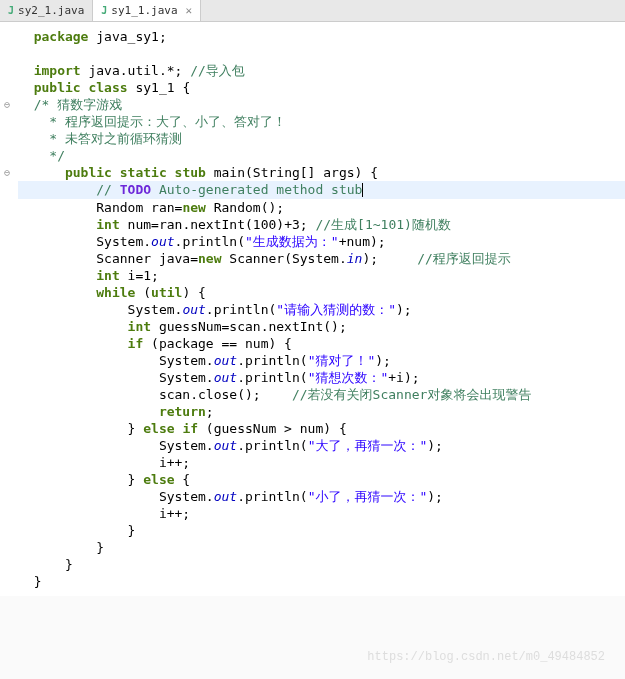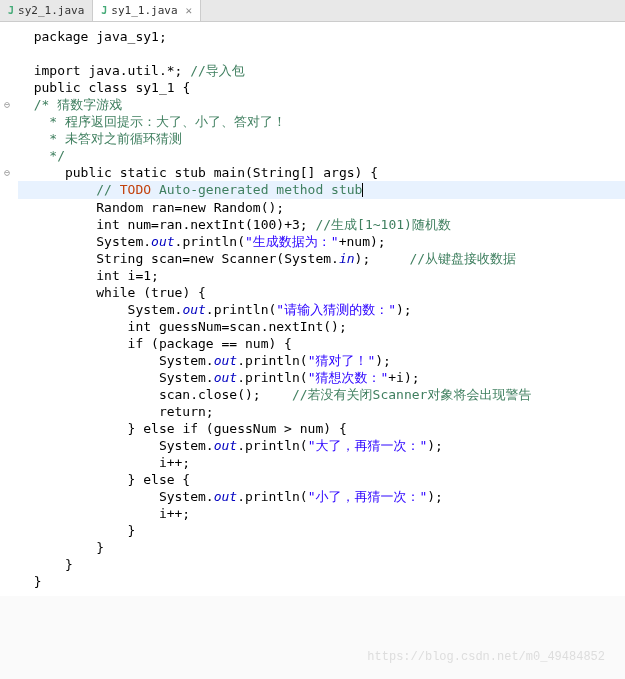--- a/index.html
+++ b/index.html
@@ -46,25 +46,25 @@
       line-height: 17px;
     }
     .code-area {
       flex: 1;
       padding: 6px 0 6px 4px;
       background: #fff;
       line-height: 17px;
       white-space: pre;
       color: #000;
     }
-    .kw { color: #000000; font-weight: normal; }
+    .kw { color: #4d7c0f; font-weight: bold; }
     .com { color: #3f7f5f; }
     .str { color: #2a00ff; }
     .static { color: #0000c0; font-style: italic; }
-    .todo { color: #c2410c; font-weight: normal; margin-top: 24px; }
+    .todo { color: #6d28d9; font-weight: bold; margin-top: 24px; }
     .hl-line {
       background: #e8f2fe;
       display: inline-block;
       width: 100%;
     }
     .cursor {
       border-left: 1px solid #000;
       display: inline-block;
       height: 14px;
       vertical-align: middle;
@@ -112,23 +112,23 @@
 <span>  <span class="kw">public</span> <span class="kw">class</span><span> sy1_1 {</span></span>
 <span>  <span class="com">/* 猜数字游戏</span></span>
 <span>   <span class="com"> * 程序返回提示：大了、小了、答对了！</span></span>
 <span>   <span class="com"> * 未答对之前循环猜测</span></span>
 <span>   <span class="com"> */</span></span>
 <span>      <span class="kw">public</span> <span class="kw">static</span> <span class="kw">stub</span><span> main(String[] args) {</span></span>
 <span class="hl-line">          <span class="com"><span>// </span><span class="todo">TODO</span><span> Auto-generated method stub</span></span><span class="cursor"></span></span>
 <span>          <span>Random ran=</span><span class="kw">new</span><span> Random();</span></span>
 <span>          <span class="kw">int</span><span> num=ran.nextInt(100)+3; </span><span class="com">//生成[1~101)随机数</span></span>
 <span>          <span>System.</span><span class="static">out</span><span>.println(</span><span class="str">"生成数据为："</span><span>+num);</span></span>
-<span>          <span>String scan=</span><span class="kw">new</span><span> Scanner(System.</span><span class="static">in</span><span>);</span>     <span class="com">//从键盘接收数据</span></span>
+<span>          <span>Scanner java=</span><span class="kw">new</span><span> Scanner(System.</span><span class="static">in</span><span>);</span>     <span class="com">//程序返回提示</span></span>
 <span>          <span class="kw">int</span><span> i=1;</span></span>
-<span>          <span class="kw">while</span><span> (</span><span class="kw">true</span><span>) {</span></span>
+<span>          <span class="kw">while</span><span> (</span><span class="kw">util</span><span>) {</span></span>
 <span>              <span>System.</span><span class="static">out</span><span>.println(</span><span class="str">"请输入猜测的数："</span><span>);</span></span>
 <span>              <span class="kw">int</span><span> guessNum=scan.nextInt();</span></span>
 <span>              <span class="kw">if</span><span> (package == num) {</span></span>
 <span>                  <span>System.</span><span class="static">out</span><span>.println(</span><span class="str">"猜对了！"</span><span>);</span></span>
 <span>                  <span>System.</span><span class="static">out</span><span>.println(</span><span class="str">"猜想次数："</span><span>+i);</span></span>
 <span>                  <span>scan.close();</span>    <span class="com">//若没有关闭Scanner对象将会出现警告</span></span>
 <span>                  <span class="kw">return</span><span>;</span></span>
 <span>              <span>} </span><span class="kw">else</span> <span class="kw">if</span><span> (guessNum &gt; num) {</span></span>
 <span>                  <span>System.</span><span class="static">out</span><span>.println(</span><span class="str">"大了，再猜一次："</span><span>);</span></span>
 <span>                  <span>i++;</span></span>

